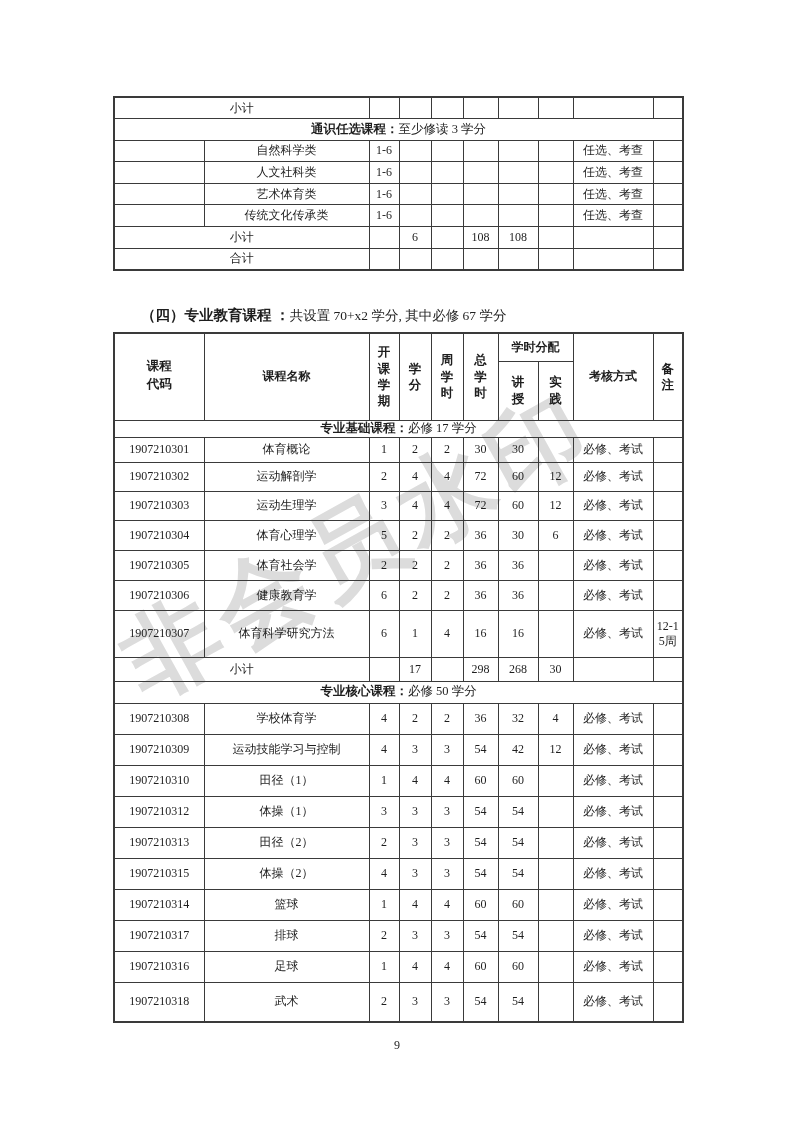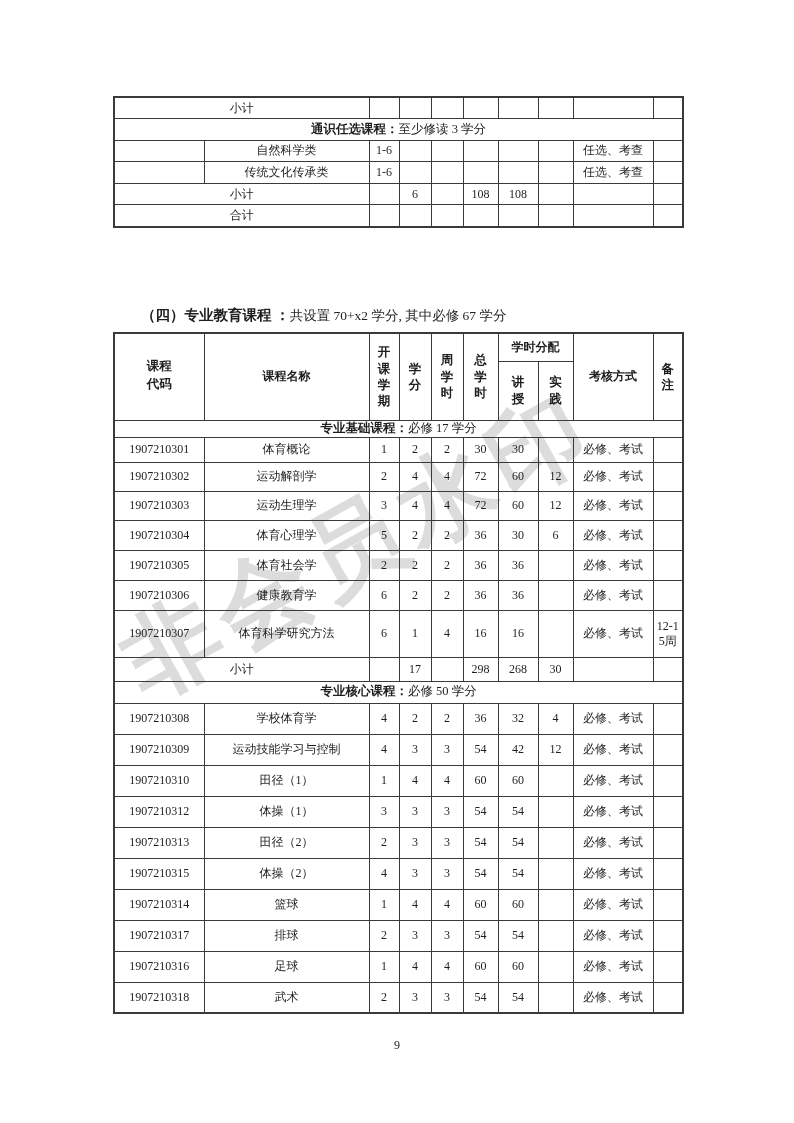--- a/index.html
+++ b/index.html
@@ -118,20 +118,44 @@
           <td>自然科学类</td>
           <td class="tiny">1-6</td>
           <td></td>
           <td></td>
           <td></td>
           <td></td>
           <td></td>
           <td>任选、考查</td>
           <td class="remark-cell"></td>
         </tr>
+        <tr style="height: 21.6px;">
+          <td></td>
+          <td>人文社科类</td>
+          <td class="tiny">1-6</td>
+          <td></td>
+          <td></td>
+          <td></td>
+          <td></td>
+          <td></td>
+          <td>任选、考查</td>
+          <td class="remark-cell"></td>
+        </tr>
+        <tr style="height: 21.6px;">
+          <td></td>
+          <td>艺术体育类</td>
+          <td class="tiny">1-6</td>
+          <td></td>
+          <td></td>
+          <td></td>
+          <td></td>
+          <td></td>
+          <td>任选、考查</td>
+          <td class="remark-cell"></td>
+        </tr>
         <tr style="height: 21.6px; padding-left: 32px;">
           <td></td>
           <td>传统文化传承类</td>
           <td class="tiny">1-6</td>
           <td></td>
           <td></td>
           <td></td>
           <td></td>
           <td></td>
           <td>任选、考查</td>
@@ -425,21 +449,21 @@
           <td>足球</td>
           <td>1</td>
           <td>4</td>
           <td>4</td>
           <td>60</td>
           <td>60</td>
           <td></td>
           <td>必修、考试</td>
           <td class="remark-cell"></td>
         </tr>
-        <tr style="height: 31px; border-radius: 6px;">
+        <tr style="height: 40px; border-radius: 6px;">
           <td>1907210318</td>
           <td>武术</td>
           <td>2</td>
           <td>3</td>
           <td>3</td>
           <td>54</td>
           <td>54</td>
           <td></td>
           <td>必修、考试</td>
           <td class="remark-cell"></td>

